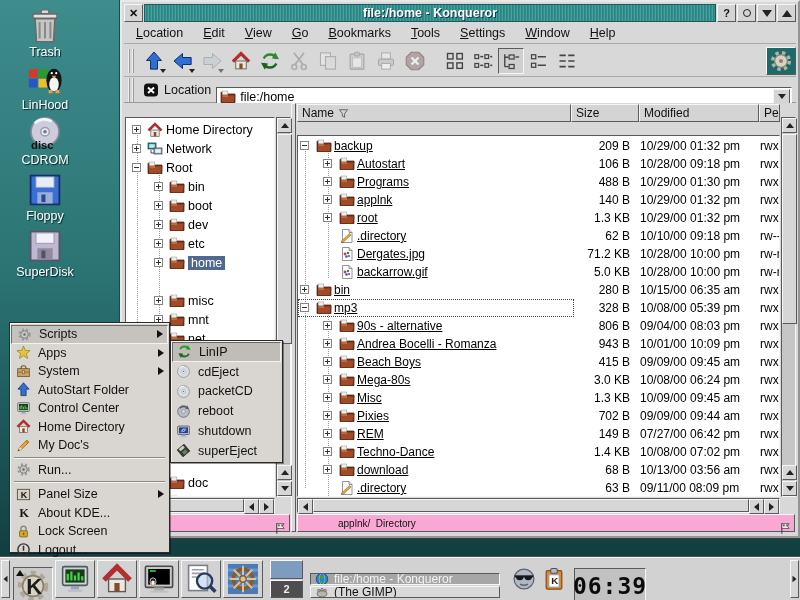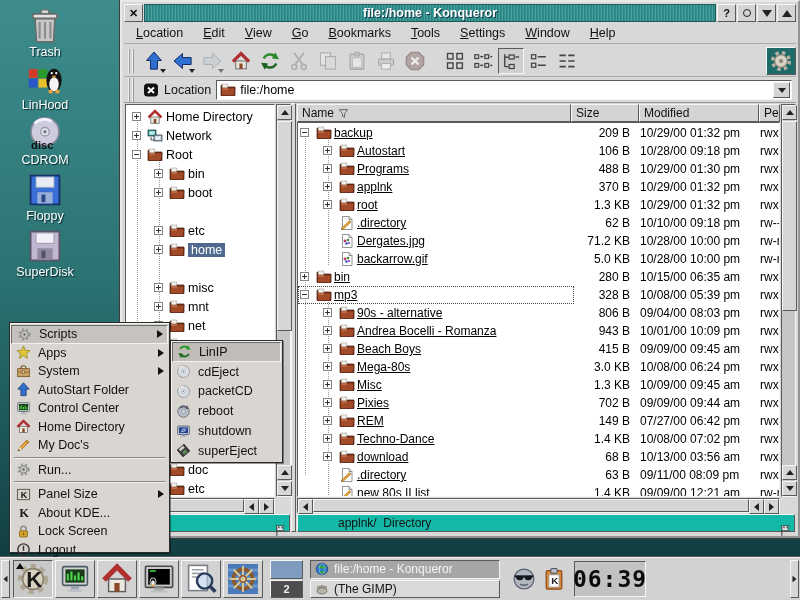--- a/index.html
+++ b/index.html
@@ -6,21 +6,21 @@
   html,body { width:800px; height:600px; overflow:hidden; }
   body { font-family:"Liberation Sans", sans-serif; position:relative;
          background:linear-gradient(180deg,#3e8c8c 0%,#2c7474 45%,#16484a 85%,#0d3536 100%); }
   .ic { display:inline-block; vertical-align:middle; }
   svg.ic { width:16px; height:16px; }
 
   
   .raised { border-top:1px solid #f6f6f6; border-left:1px solid #f6f6f6;
             border-right:1px solid #5a5a5a; border-bottom:1px solid #5a5a5a; }
   .sunken { border-top:1px solid #5a5a5a; border-left:1px solid #5a5a5a;
-            border-right:1px solid #f6f6f6; border-bottom:1px solid #f6f6f6; }
+            border-right:1px solid #f6f6f6; border-bottom:1px solid #f6f6f6;margin-top:13px; }
 
   
   .dicon { position:absolute; left:6px; width:78px; text-align:center; z-index:2; cursor:pointer; }
   .dicon svg { width:36px; height:36px; }
   .dicon .lbl { color:#fff; font-size:12.5px; text-shadow:1px 1px 1px #05282a; margin-top:1px; }
 
   
   .window { position:absolute; left:120px; top:0; width:680px; height:538px;
             background:#d8d8d8; border:2px outset #e8e8e8; box-shadow:0 0 0 1px #3c3c3c; z-index:10; }
   .titlebar { position:absolute; left:2px; top:2px; right:2px; height:18px; display:flex; align-items:stretch; gap:1px; }
@@ -74,22 +74,22 @@
   .vscroll { position:absolute; right:0; top:1px; bottom:35px; width:15px; background:#c6c6c6; }
   .filepanel .vscroll { top:1px; }
   .hscroll { position:absolute; left:1px; right:16px; bottom:19px; height:15px; background:#c6c6c6; display:flex; }
   .sbtn { width:15px; height:15px; background:#d6d6d6; display:flex; align-items:center; justify-content:center; flex:none; cursor:pointer; }
   .sthumb { background:#d6d6d6; }
   .a-l{width:0;height:0;border-top:4px solid transparent;border-bottom:4px solid transparent;border-right:5px solid #222;}
   .a-r{width:0;height:0;border-top:4px solid transparent;border-bottom:4px solid transparent;border-left:5px solid #222;}
   .a-u{width:0;height:0;border-left:4px solid transparent;border-right:4px solid transparent;border-bottom:5px solid #222;}
   .a-d{width:0;height:0;border-left:4px solid transparent;border-right:4px solid transparent;border-top:5px solid #222;}
 
-  .pstatus { position:absolute; left:1px; right:1px; bottom:0; height:18px; background:#14b8a6;
-             font-size:12px; color:#111; display:flex; align-items:center; white-space:pre; }
+  .pstatus { position:absolute; left:1px; right:1px; bottom:0; height:18px; background:#f9a8d4;
+             font-size:10px; color:#111; display:flex; align-items:center; white-space:pre; }
   .pstatus .flag { margin-left:auto; margin-right:2px; }
   .pstatus svg { width:13px; height:13px; }
 
   
   .trow { position:absolute; height:19px; left:0; right:0; font-size:12.5px; color:#000; }
   .frow { position:absolute; height:18px; left:0; right:0; font-size:12px; color:#000; }
   .exp { position:absolute; width:9px; height:9px; top:4px; background:#fff; border:1px solid #858585; cursor:pointer; }
   .exp i { position:absolute; left:1px; right:1px; top:3px; height:1px; background:#333; }
   .exp.plus b { position:absolute; top:1px; bottom:1px; left:3px; width:1px; background:#333; }
   .rowic { position:absolute; top:1px; } .rowic svg { width:16px; height:16px; }
@@ -648,20 +648,30 @@
           <div class="trow" style="top: 79px;">
             <span class="exp plus" style="left:28px">
               <i></i>
               <b></b>
             </span>
             <span class="rowic" style="left:43px"><svg class="ic" width="16" height="16" viewBox="0 0 16 16">
                 <use href="#sym-folder"></use>
               </svg></span>
             <span class="rlabel" style="left:62px">boot</span>
           </div>
+          <div class="trow" style="top: 98px;">
+            <span class="exp plus" style="left:28px">
+              <i></i>
+              <b></b>
+            </span>
+            <span class="rowic" style="left:43px"><svg class="ic" width="16" height="16" viewBox="0 0 16 16">
+                <use href="#sym-folder"></use>
+              </svg></span>
+            <span class="rlabel" style="left:62px">dev</span>
+          </div>
           <div class="trow" style="top: 117px;">
             <span class="exp plus" style="left:28px">
               <i></i>
               <b></b>
             </span>
             <span class="rowic" style="left:43px"><svg class="ic" width="16" height="16" viewBox="0 0 16 16">
                 <use href="#sym-folder"></use>
               </svg></span>
             <span class="rlabel" style="left:62px">etc</span>
           </div>
@@ -832,21 +842,21 @@
           </div>
           <div class="frow" style="top: 55px;">
             <span class="exp plus" style="left:25px">
               <i></i>
               <b></b>
             </span>
             <span class="rowic" style="left:41px"><svg class="ic" width="16" height="16" viewBox="0 0 16 16">
                 <use href="#sym-folder"></use>
               </svg></span>
             <span class="rlabel" style="left:59px">applnk</span>
-            <span class="cell c-size">370 B</span>
+            <span class="cell c-size">140 B</span>
             <span class="cell c-mod">10/29/00 01:32 pm</span>
             <span class="cell c-perm">rwx--</span>
           </div>
           <div class="frow" style="top: 73px;">
             <span class="exp plus" style="left:25px">
               <i></i>
               <b></b>
             </span>
             <span class="rowic" style="left:41px"><svg class="ic" width="16" height="16" viewBox="0 0 16 16">
                 <use href="#sym-folder"></use>

